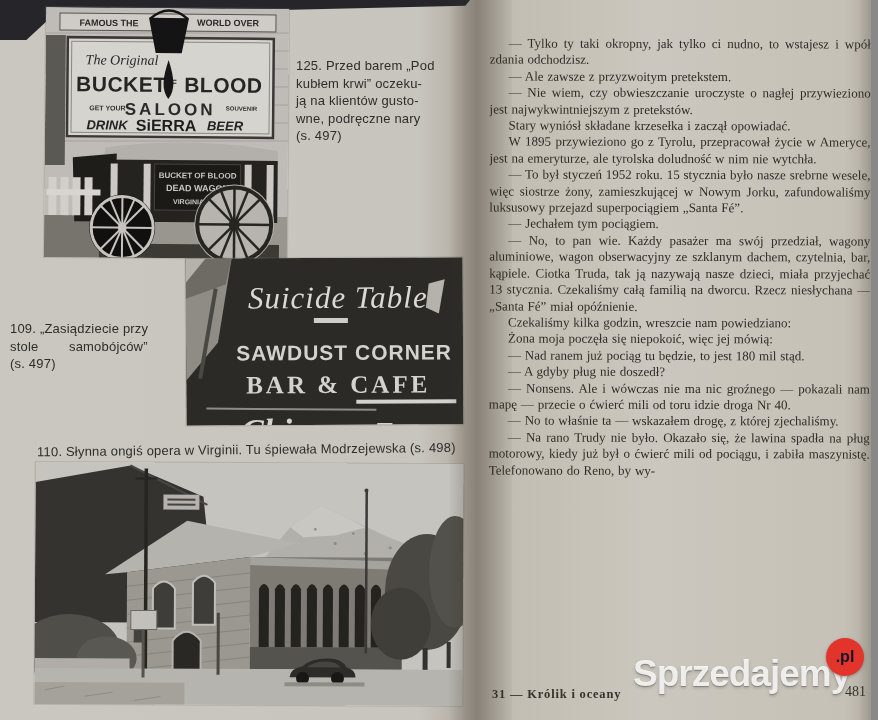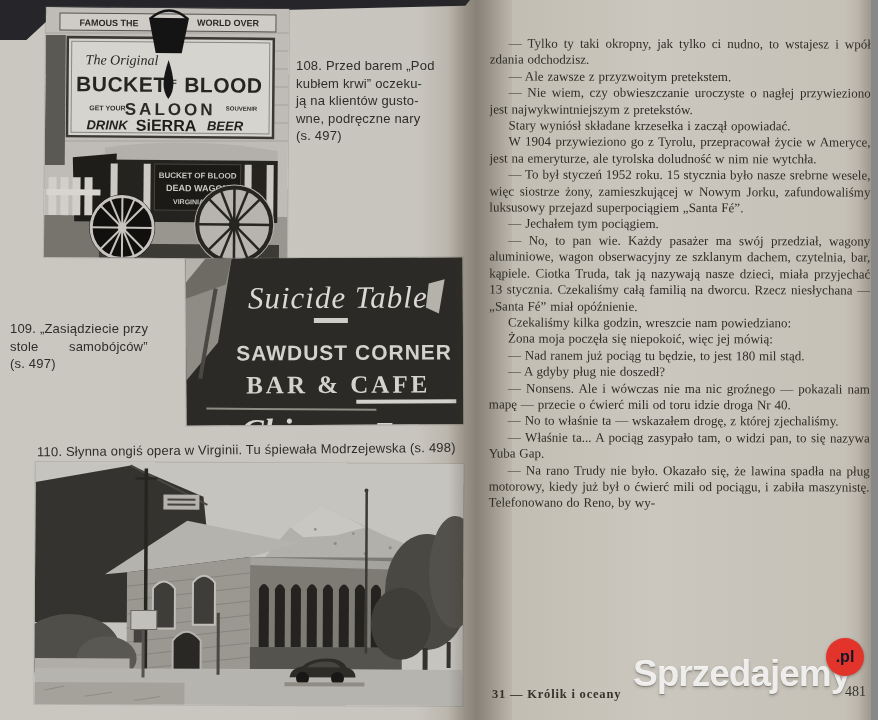--- a/index.html
+++ b/index.html
@@ -135,21 +135,21 @@
             <line x1="217" y1="189" x2="163" y2="243"></line>
           <line x1="176" y1="181" x2="204" y2="251"></line>
             <line x1="204" y1="181" x2="176" y2="251"></line>
         </g>
         <circle cx="190" cy="216" r="37" fill="none" stroke="#26251f" stroke-width="4"></circle>
         <circle cx="190" cy="216" r="5.5" fill="#26251f"></circle>
       </g>
     </svg>
   </div>
 
-  <div class="abs caption" style="left:296px;top:57px;width:164px;">108. Przed barem „Pod
+  <div class="abs caption" style="left:296px;top:57px;width:164px;">125. Przed barem „Pod
 kubłem krwi” oczeku-
 ją na klientów gusto-
 wne, podręczne nary
 (s. 497)</div>
 
   <div class="abs photo" style="left:186px;top:258px;width:277px;height:167px;transform:rotate(-0.3deg);">
     <svg width="277" height="167" viewBox="0 0 277 167">
       <rect x="0" y="0" width="277" height="167" fill="#2b2a26"></rect>
       <polygon points="0,0 46,0 32,84 0,122" fill="#8f8c86"></polygon>
       <polygon points="0,0 46,0 40,26 0,40" fill="#6e6b65"></polygon>
@@ -258,31 +258,30 @@
   </div>
 
   <div class="abs gutter"></div>
   <div class="abs right-edge"></div>
 
   <div class="abs page-text">
       <p>— Tylko ty taki okropny, jak tylko ci nudno, to wstajesz i wpół zdania odchodzisz.</p>
       <p>— Ale zawsze z przyzwoitym pretekstem.</p>
       <p>— Nie wiem, czy obwieszczanie uroczyste o nagłej przywieziono jest najwykwintniejszym z pretekstów.</p>
       <p>Stary wyniósł składane krzesełka i zaczął opowiadać.</p>
-      <p>W 1904 przywieziono go z Tyrolu, przepracował życie w Ameryce, jest na emeryturze, ale tyrolska doludność w nim nie wytchła.</p>
+      <p>W 1895 przywieziono go z Tyrolu, przepracował życie w Ameryce, jest na emeryturze, ale tyrolska doludność w nim nie wytchła.</p>
       <p>— To był styczeń 1952 roku. 15 stycznia było nasze srebrne wesele, więc siostrze żony, zamieszkującej w Nowym Jorku, zafundowaliśmy luksusowy przejazd superpociągiem „Santa Fé”.</p>
       <p>— Jechałem tym pociągiem.</p>
       <p>— No, to pan wie. Każdy pasażer ma swój przedział, wagony aluminiowe, wagon obserwacyjny ze szklanym dachem, czytelnia, bar, kąpiele. Ciotka Truda, tak ją nazywają nasze dzieci, miała przyjechać 13 stycznia. Czekaliśmy całą familią na dworcu. Rzecz niesłychana — „Santa Fé” miał opóźnienie.</p>
       <p>Czekaliśmy kilka godzin, wreszcie nam powiedziano:</p>
       <p>Żona moja poczęła się niepokoić, więc jej mówią:</p>
       <p>— Nad ranem już pociąg tu będzie, to jest 180 mil stąd.</p>
       <p>— A gdyby pług nie doszedł?</p>
       <p>— Nonsens. Ale i wówczas nie ma nic groźnego — pokazali nam mapę — przecie o ćwierć mili od toru idzie droga Nr 40.</p>
       <p>— No to właśnie ta — wskazałem drogę, z której zjechaliśmy.</p>
-      <p>— Właśnie ta... A pociąg zasypało tam, o widzi pan, to się nazywa Yuba Gap.</p>
       <p>— Na rano Trudy nie było. Okazało się, że lawina spadła na pług motorowy, kiedy już był o ćwierć mili od pociągu, i zabiła maszynistę. Telefonowano do Reno, by wy-</p>
     </div>
 
   <div class="abs footer-left">31 — Królik i oceany</div>
   <div class="abs page-num">481</div>
 
   <div class="abs watermark">
     <span class="wm-text">Sprzedajemy</span>
     <span class="wm-badge" id="wm-badge" style="background: rgb(226, 52, 43);">.pl</span>
   </div>

